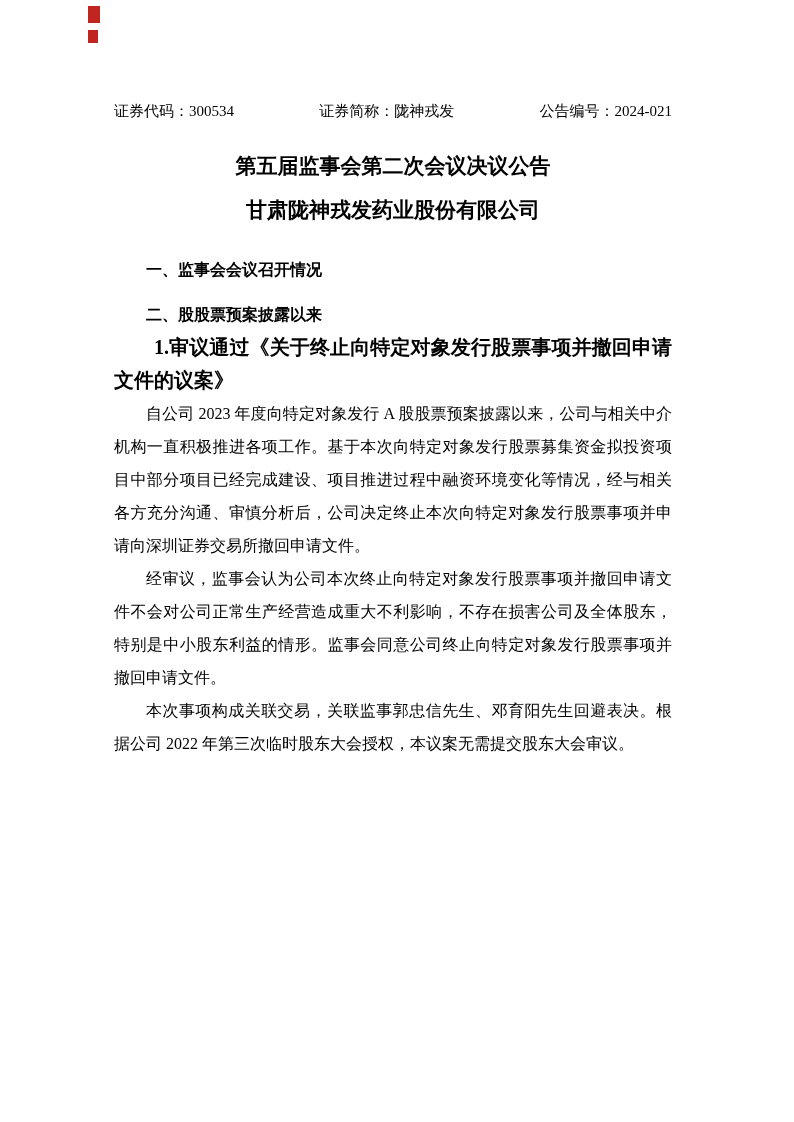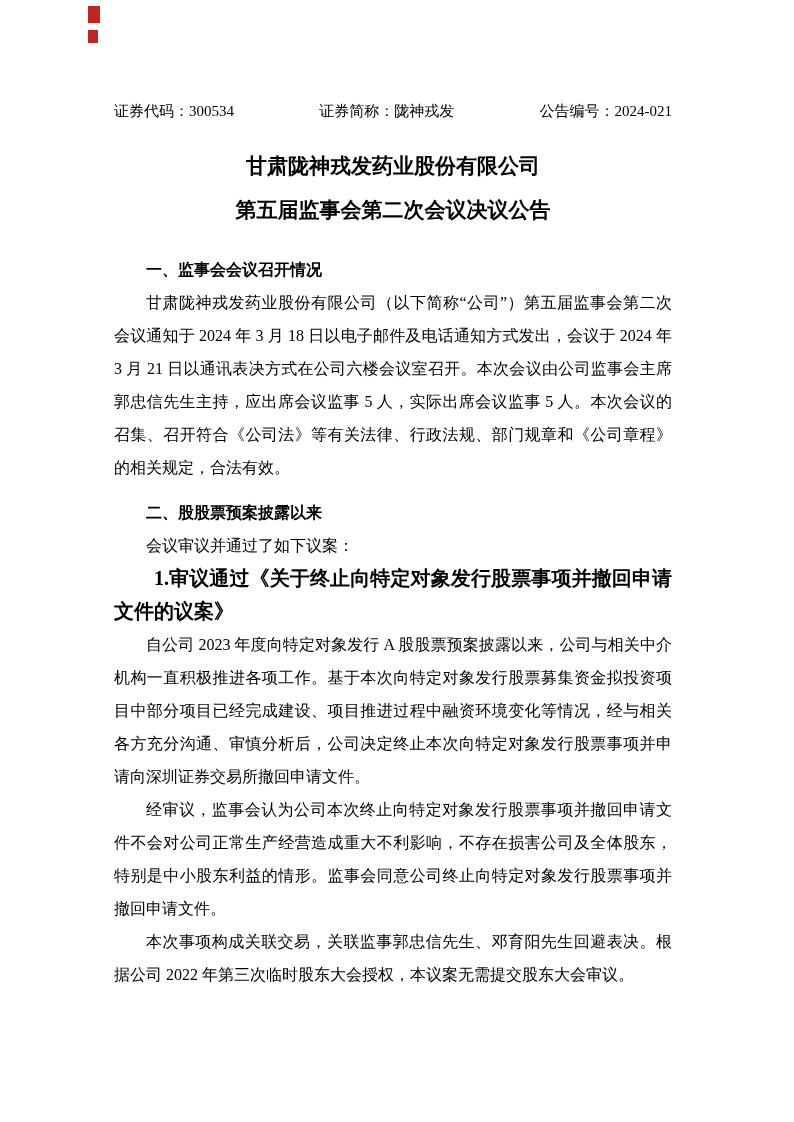--- a/index.html
+++ b/index.html
@@ -92,29 +92,27 @@
     <span class="red-mark m2"></span>
   </div>
 
   <div class="doc-header">
     <span>证券代码：300534</span>
     <span>证券简称：陇神戎发</span>
     <span>公告编号：2024-021</span>
   </div>
 
   <div class="title-block">
+    <p class="title-line">第五届监事会第二次会议决议公告</p>
     <p class="title-line">甘肃陇神戎发药业股份有限公司</p>
-    <p class="title-line">第五届监事会第二次会议决议公告</p>
   </div>
 
 
   <p class="section-heading first">一、监事会会议召开情况</p>
-  <p class="body-para">甘肃陇神戎发药业股份有限公司（以下简称“公司”）第五届监事会第二次会议通知于 2024 年 3 月 18 日以电子邮件及电话通知方式发出，会议于 2024 年 3 月 21 日以通讯表决方式在公司六楼会议室召开。本次会议由公司监事会主席郭忠信先生主持，应出席会议监事 5 人，实际出席会议监事 5 人。本次会议的召集、召开符合《公司法》等有关法律、行政法规、部门规章和《公司章程》的相关规定，合法有效。</p>
 
   <p class="section-heading">二、股股票预案披露以来</p>
-  <p class="body-para">会议审议并通过了如下议案：</p>
 
   <p class="proposal-title">1.审议通过《关于终止向特定对象发行股票事项并撤回申请文件的议案》</p>
   <p class="body-para">自公司 2023 年度向特定对象发行 A 股股票预案披露以来，公司与相关中介机构一直积极推进各项工作。基于本次向特定对象发行股票募集资金拟投资项目中部分项目已经完成建设、项目推进过程中融资环境变化等情况，经与相关各方充分沟通、审慎分析后，公司决定终止本次向特定对象发行股票事项并申请向深圳证券交易所撤回申请文件。</p>
   <p class="body-para">经审议，监事会认为公司本次终止向特定对象发行股票事项并撤回申请文件不会对公司正常生产经营造成重大不利影响，不存在损害公司及全体股东，特别是中小股东利益的情形。监事会同意公司终止向特定对象发行股票事项并撤回申请文件。</p>
   <p class="body-para">本次事项构成关联交易，关联监事郭忠信先生、邓育阳先生回避表决。根据公司 2022 年第三次临时股东大会授权，本议案无需提交股东大会审议。</p>
 
 </div>
 
 </body></html>

